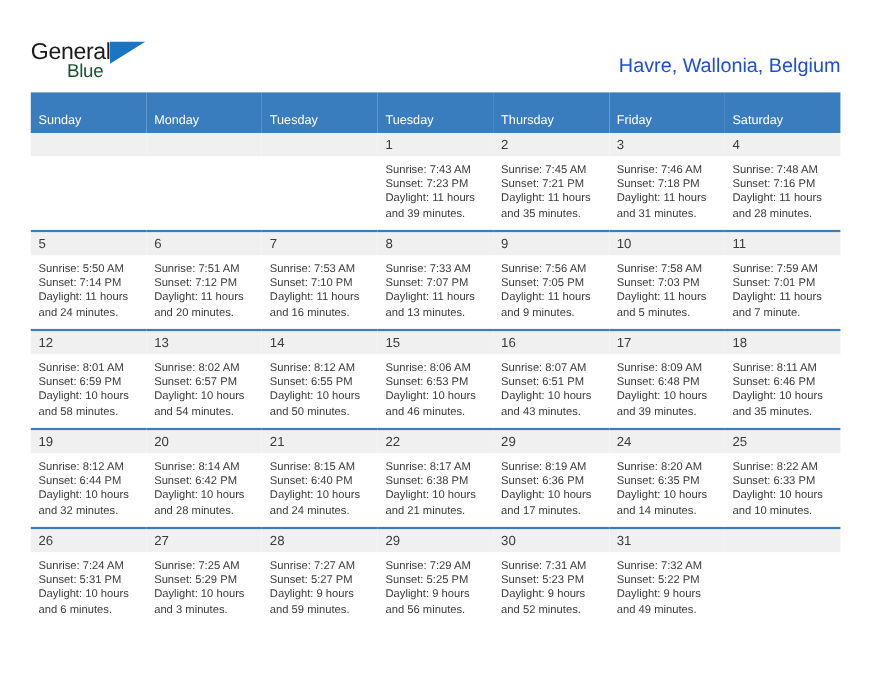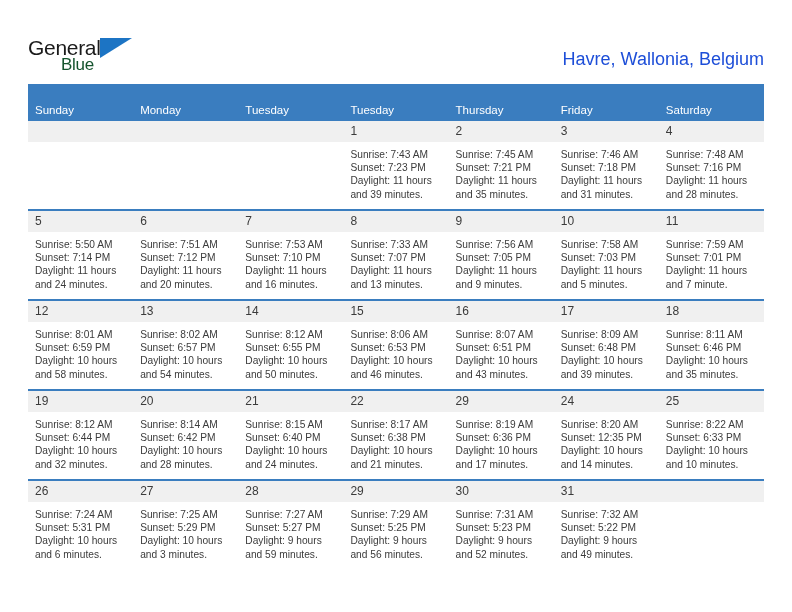--- a/index.html
+++ b/index.html
@@ -399,21 +399,21 @@
               <div>Sunrise: 8:19 AM</div>
               <div>Sunset: 6:36 PM</div>
               <div class="daylight">Daylight: 10 hours</div>
               <div class="daylight">and 17 minutes.</div>
             </div>
           </td>
           <td>
             <div class="daynum">24</div>
             <div class="cell-body">
               <div>Sunrise: 8:20 AM</div>
-              <div>Sunset: 12:35 PM</div>
+              <div>Sunset: 6:35 PM</div>
               <div class="daylight">Daylight: 10 hours</div>
               <div class="daylight">and 14 minutes.</div>
             </div>
           </td>
           <td>
             <div class="daynum">25</div>
             <div class="cell-body">
               <div>Sunrise: 8:22 AM</div>
               <div>Sunset: 6:33 PM</div>
               <div class="daylight">Daylight: 10 hours</div>

